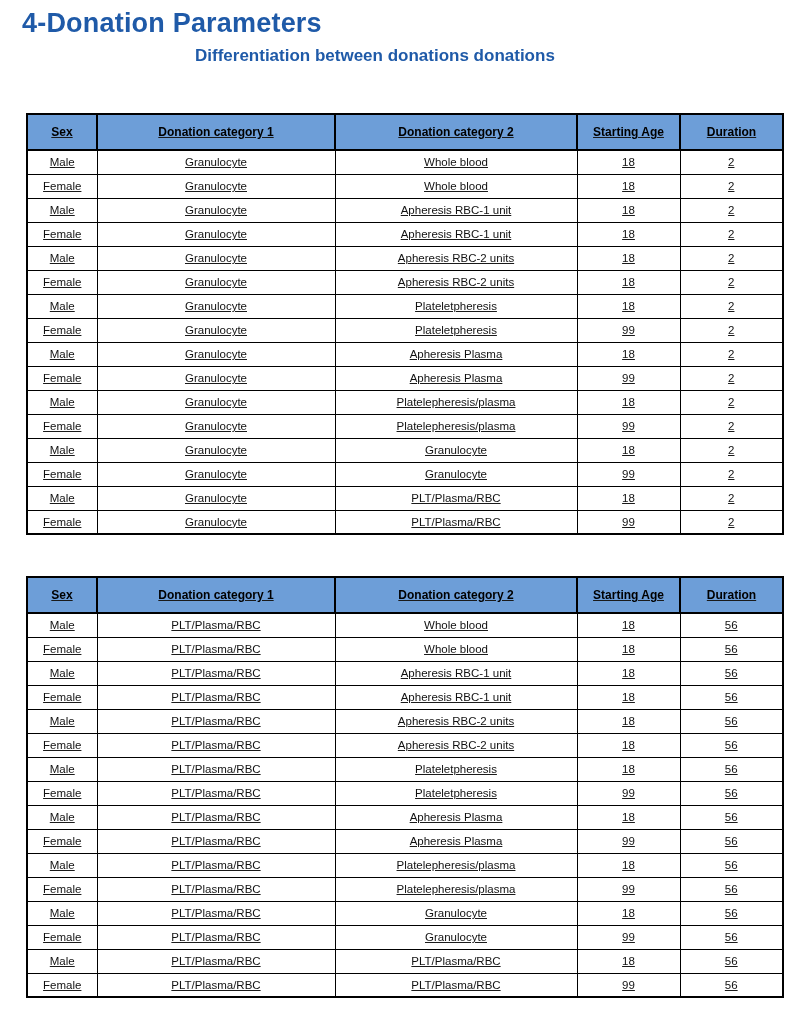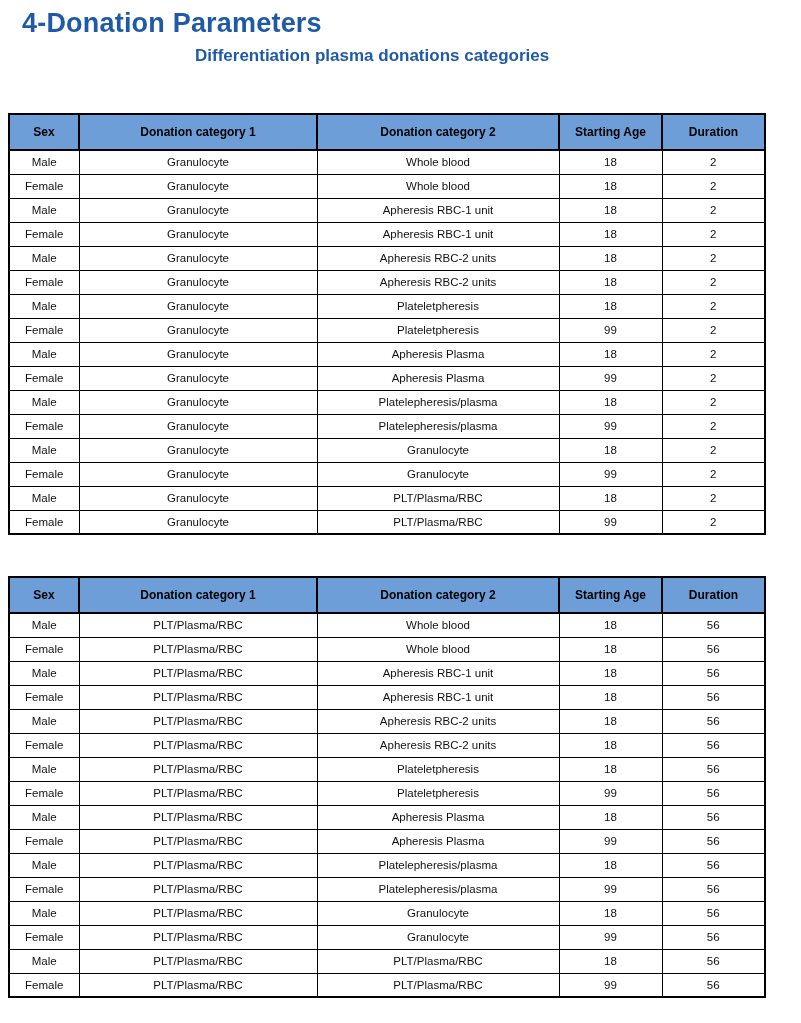--- a/index.html
+++ b/index.html
@@ -26,22 +26,23 @@
   .page-subtitle{
     margin:7px 0 0 195px;
     font-size:17px;
     font-weight:bold;
     color:var(--title-blue);
   }
   .tbl{
     border-collapse:collapse;
     table-layout:fixed;
     width:756px;
-    margin-left:8px;
+    margin-left:26px;
     border:2px solid var(--border-col);
+    text-decoration:underline;
   }
   .tbl-1{margin-top:47px;}
   .tbl-2{margin-top:41px;}
   .tbl th{
     background:var(--header-bg);
     border:2px solid var(--border-col);
     height:36px;
     font-size:12px;
     font-weight:bold;
     color:#000;
@@ -59,21 +60,21 @@
     padding:0 2px;
     white-space:nowrap;
     overflow:hidden;
   }
 </style>
 </head>
 <body>
 
 <div class="page-title">4-Donation Parameters</div>
 
-<div class="page-subtitle">Differentiation plasma donations categories</div>
+<div class="page-subtitle">Differentiation between donations donations</div>
 
 <table class="tbl tbl-1">
   <colgroup>
     <col style="width:70px">
     <col style="width:238px">
     <col style="width:242px">
     <col style="width:103px">
     <col style="width:103px">
   </colgroup>
   <thead>

